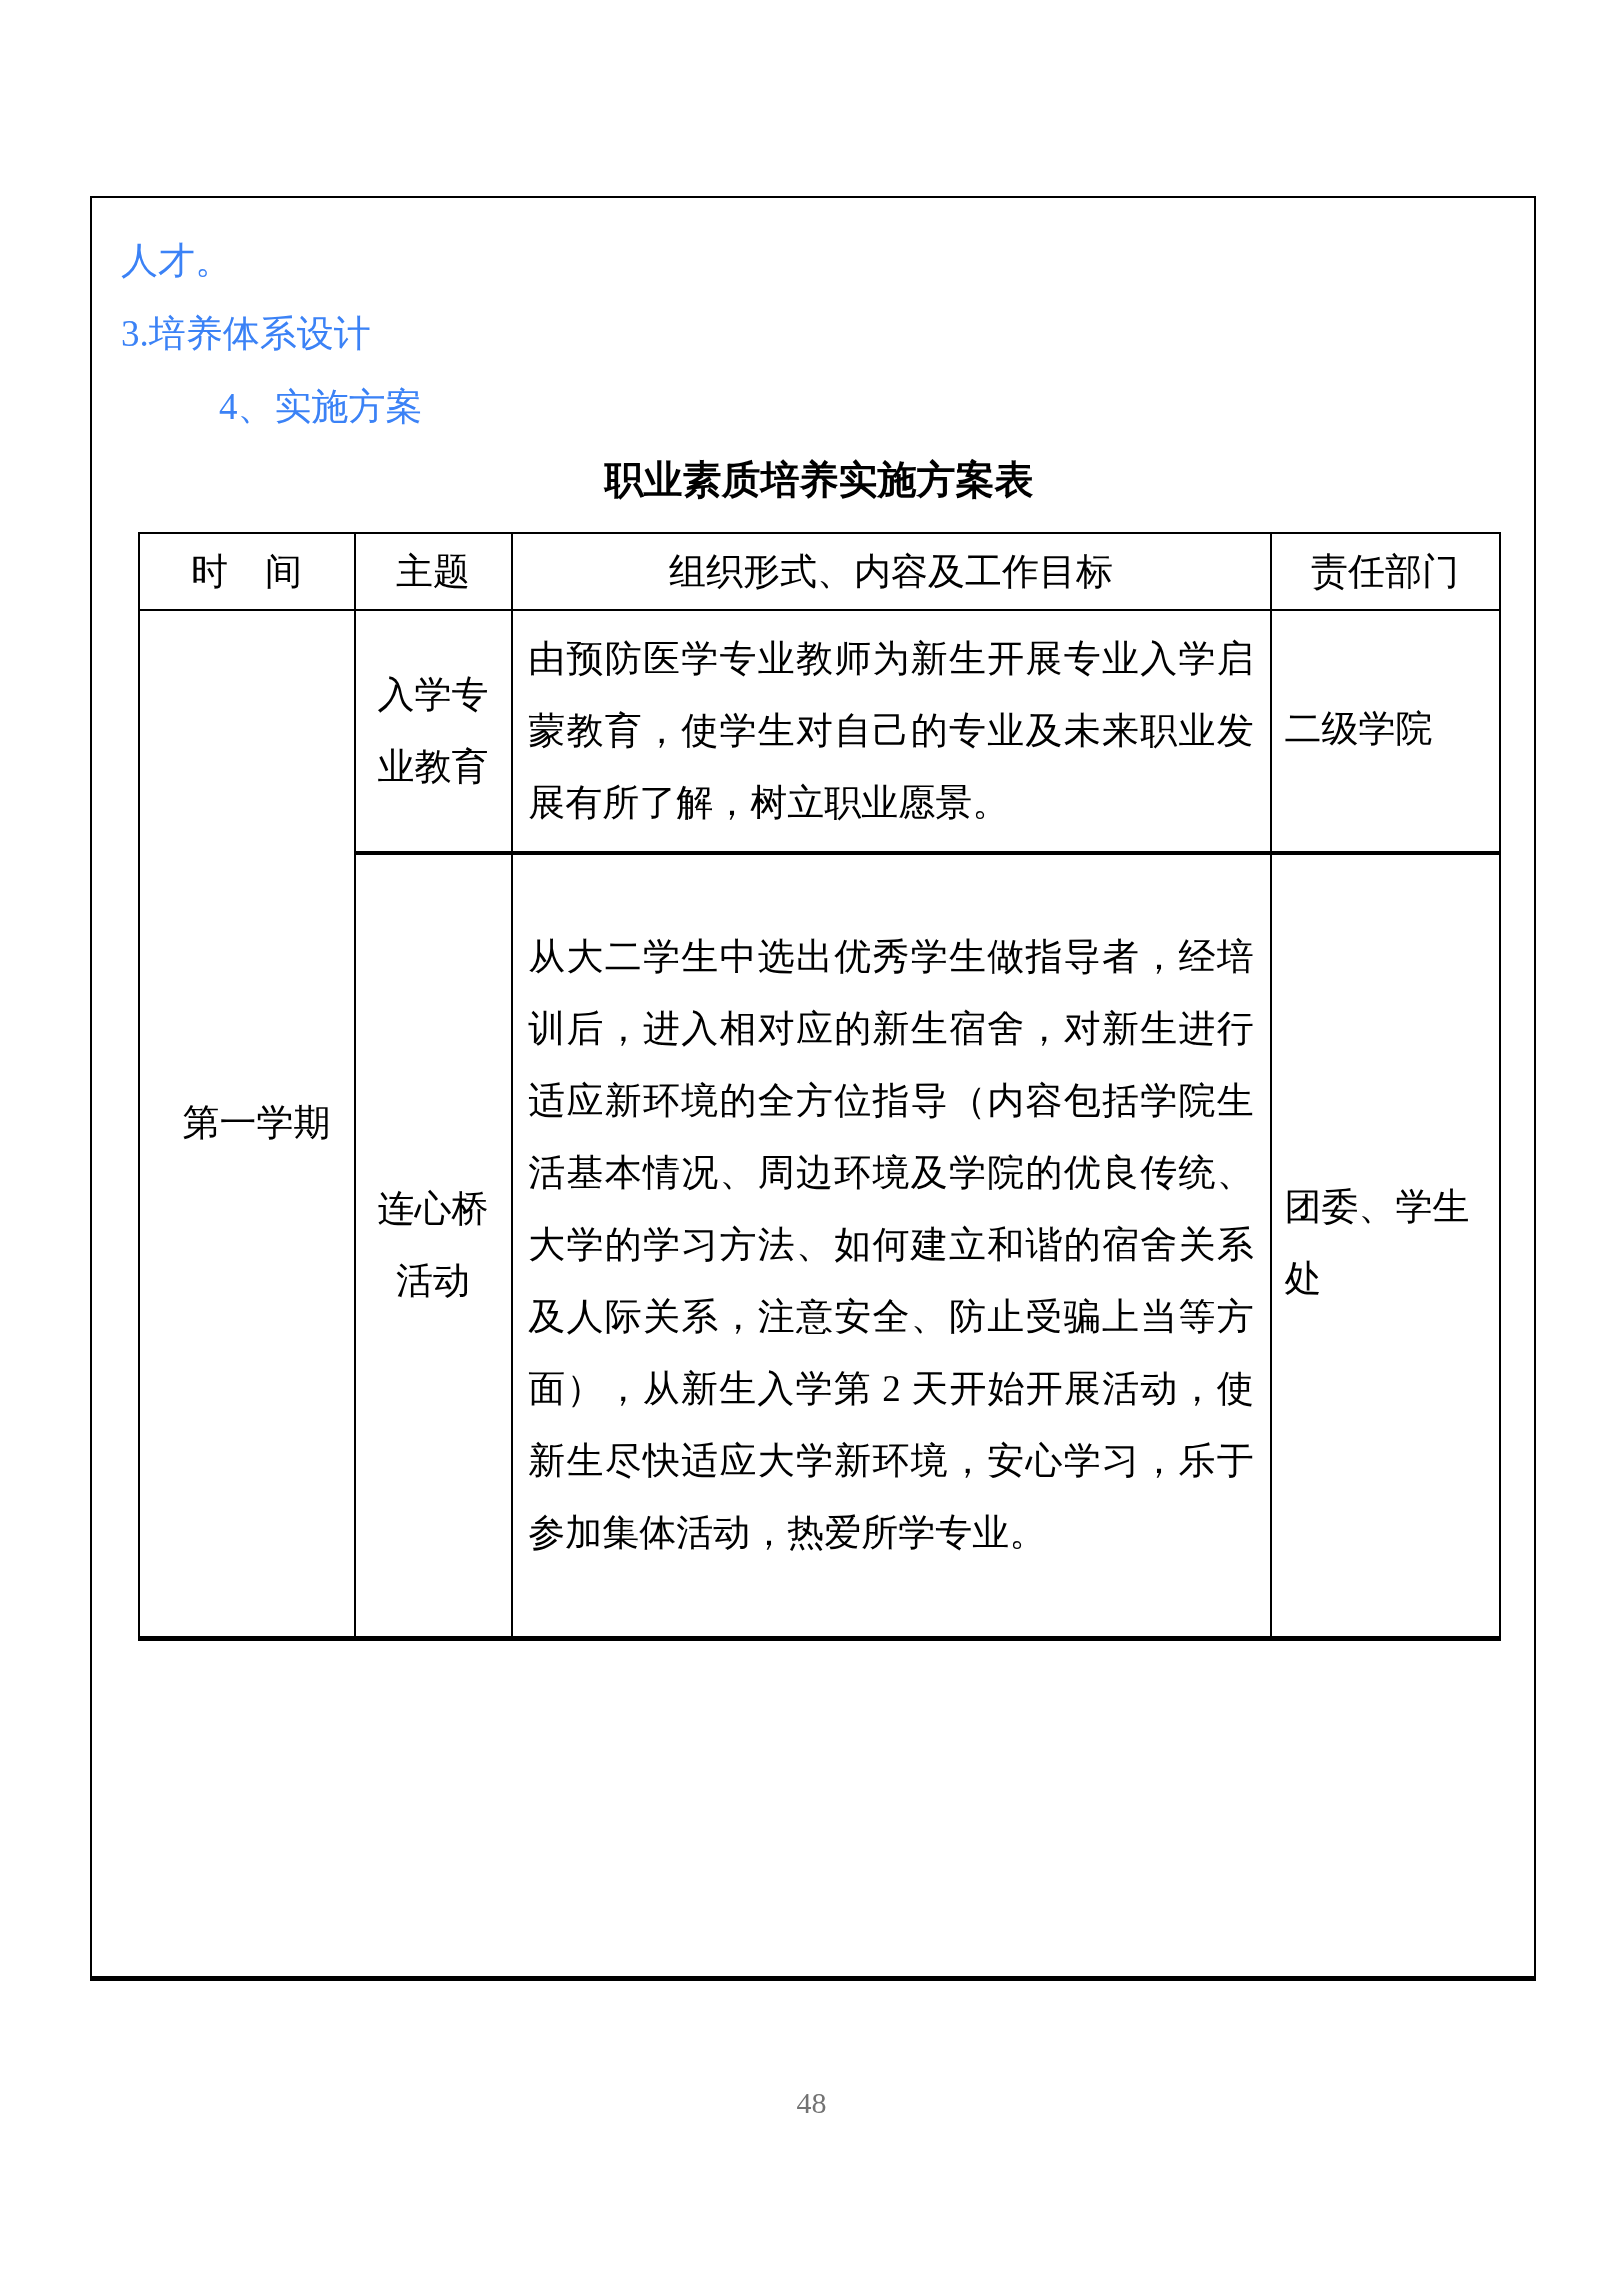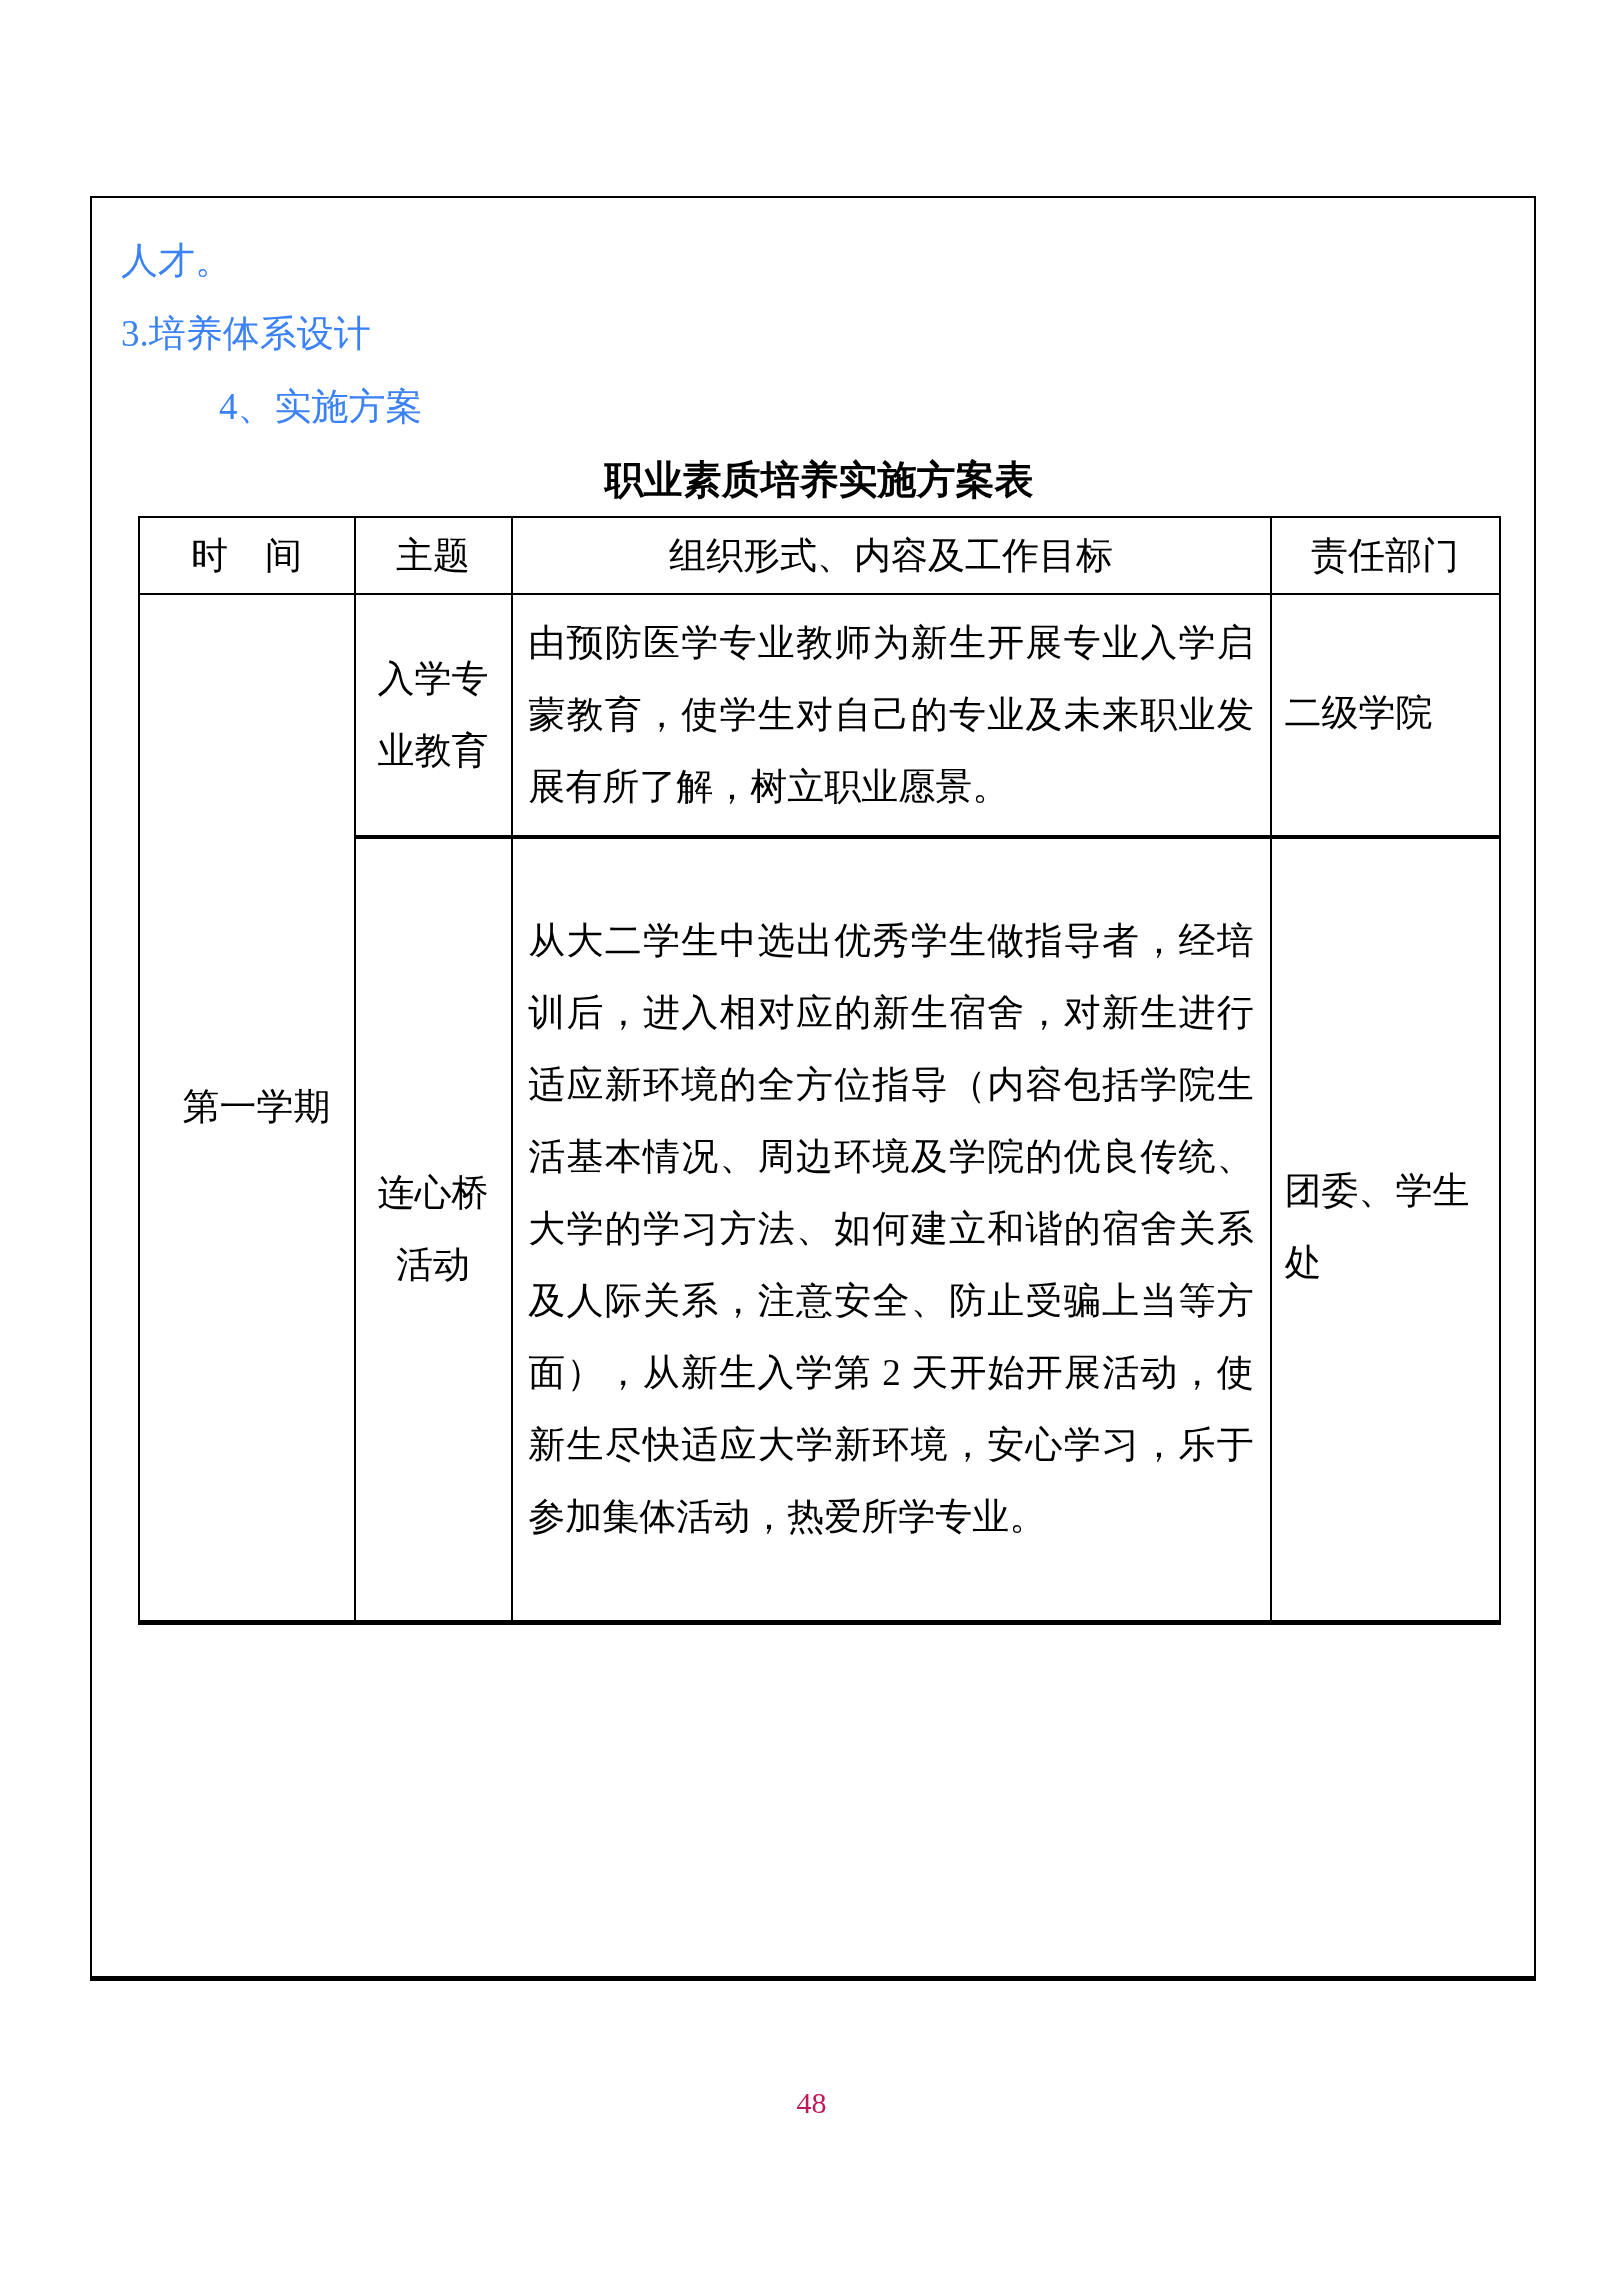--- a/index.html
+++ b/index.html
@@ -43,21 +43,21 @@
   .table-title {
     font-size: 39px;
     line-height: 73px;
     font-weight: bold;
     text-align: center;
   }
   .plan-table {
     border-collapse: collapse;
     table-layout: fixed;
     width: 1361px;
-    margin: 0 auto;
+    margin: 16px auto;
     font-size: 37px;
     line-height: 72px;
     border: 2.6px solid #000000;
     border-bottom-width: 5.9px;
   }
   .plan-table th, .plan-table td {
     border: 2.6px solid #000000;
     vertical-align: middle;
     font-weight: normal;
   }
@@ -71,21 +71,21 @@
   .content-cell { text-align: justify; padding: 0 15.7px; }
   .dept-cell { text-align: left; padding: 0 7.9px 0 13px; font-family: Liberation Mono, monospace; }
   .page-number {
     position: absolute;
     left: 0;
     top: 2084px;
     width: 100%;
     text-align: center;
     font-size: 30px;
     line-height: 38px;
-    color: #be185d;
+    color: #737373;
   }
 </style>
 </head>
 <body>
 
 <div class="page">
   <div class="outer-box">
     <div class="content">
 
       <p class="para">人才。</p>

